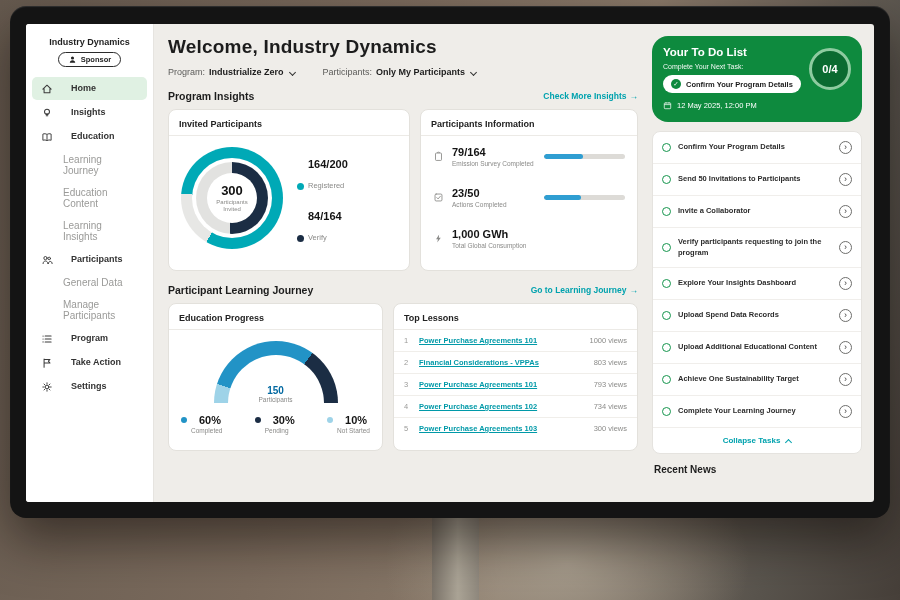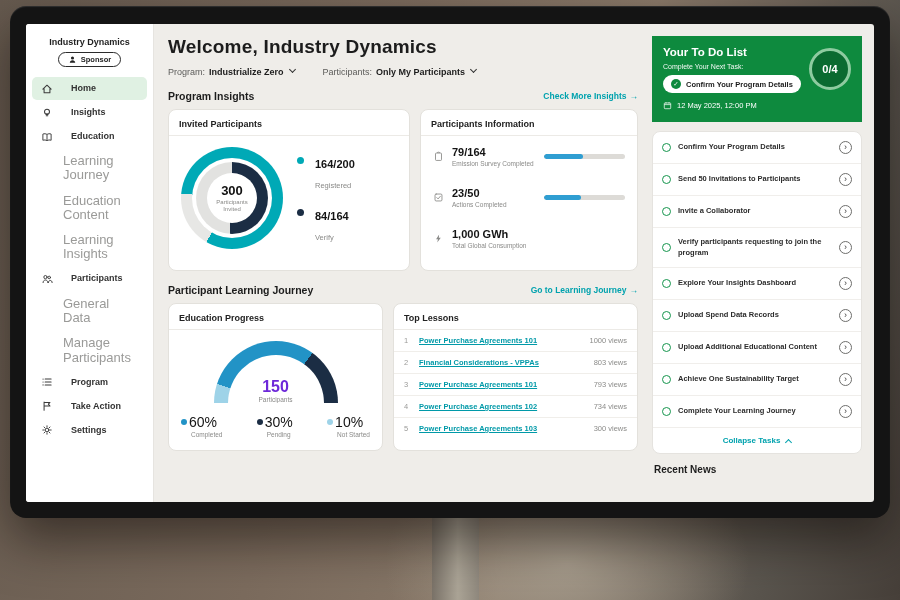--- a/index.html
+++ b/index.html
@@ -17,29 +17,29 @@
 
 .sidebar{width:128px;background:#fff;border-right:1px solid #e6e4e0;padding-top:10px;flex-shrink:0}
 .logo{padding:2px 12px 6px;font-size:9.5px;font-weight:bold;letter-spacing:.2px;white-space:nowrap}
 .logo .r{color:#3aa53f}.logo .a{color:#0f6b33}.logo .p{color:#3aa53f;font-size:7.5px;vertical-align:3px}
 .org{text-align:center;font-size:9px;font-weight:bold;color:#222;margin-top:3px}
 .sponsor{display:flex;align-items:center;gap:4px;width:fit-content;margin:5px auto 10px;border:1px solid #2b2b2b;
   border-radius:10px;padding:2px 9px;font-size:7.5px;font-weight:bold;color:#222;cursor:pointer;background:#fff}
 .nav{list-style:none}
 .nav li{display:flex;align-items:center;gap:18px;padding:5px 8px;margin:1px 6px;font-size:9px;font-weight:bold;
   color:#333;border-radius:5px;cursor:pointer;line-height:1.1}
-.nav li.sub{padding-left:31px;font-weight:normal;color:#9a9a98;font-size:13px}
+.nav li.sub{padding-left:31px;font-weight:normal;color:#9a9a98;font-size:10px}
 .nav li.active{background:#e0f1e3}
 .nicon{width:13px;height:13px;flex-shrink:0;display:inline-flex;align-items:center;justify-content:center}
 
 
 .main{flex:1;padding:12px 14px 0;min-width:0}
 .welcome{font-size:19px;font-weight:bold;color:#1c1c1c;letter-spacing:.2px}
 .filters{display:flex;gap:28px;margin-top:9px;font-size:9px;color:#5c5c5a;align-items:center}
-.fgroup{display:flex;align-items:flex-start;cursor:pointer}
+.fgroup{display:flex;align-items:flex-end;cursor:pointer}
 .fgroup b{color:#1c1c1c;margin-left:4px}
 .chev{width:5px;height:5px;border-right:1.4px solid #333;border-bottom:1.4px solid #333;transform:rotate(45deg);
   display:inline-block;margin-left:6px;margin-bottom:2px}
 .sechead{display:flex;justify-content:space-between;align-items:center;margin:13px 0 7px}
 .sechead h2{font-size:10.5px;font-weight:bold;color:#1d1d1d}
 .tlink{font-size:8.5px;font-weight:bold;color:#00a2ae;cursor:pointer}
 .tlink .arrow::after{content:"\2192";margin-left:3px}
 .cards{display:flex;gap:10px}
 .card{background:#fff;border:1px solid #e3e1dc;border-radius:8px;overflow:hidden}
 .ctitle{font-size:9px;font-weight:bold;color:#222;padding:9px 10px 6px;border-bottom:1px solid #eceae6}
@@ -48,59 +48,59 @@
 .ibody{display:flex;align-items:center;gap:14px;padding:11px 6px 10px 12px}
 .donut{width:102px;height:102px;position:relative;flex-shrink:0}
 .ring{position:absolute;border-radius:50%}
 .r1{inset:0;background:conic-gradient(from 275deg,#00a9b6 0 82%,#e7e7e5 0)}
 .r2{inset:11px;background:#fff}
 .r3{inset:15px;background:conic-gradient(#1b2d44 0 51%,#e2e2e0 0)}
 .r4{inset:26px;background:#fff;display:flex;flex-direction:column;align-items:center;justify-content:center;text-align:center}
 .r4 .v{font-size:13px;font-weight:bold;color:#111}
 .r4 .l{font-size:6px;color:#8a8a88;line-height:1.25;margin-top:1px}
 .dlegend{display:flex;flex-direction:column;gap:16px}
-.litem{display:flex;gap:11px;align-items:flex-start}
+.litem{display:flex;gap:4px;align-items:flex-end}
 .dot{width:7px;height:7px;border-radius:50%;margin-top:3px;flex-shrink:0}
 .dot.teal{background:#00a9b6}.dot.navy{background:#1b2d44}
 .litem .v{font-size:11px;font-weight:bold;color:#141414}
 .litem .l{font-size:7.5px;color:#8a8a88;margin-top:9px}
 
 .info{flex:1;height:162px}
 .irow{display:flex;align-items:center;gap:8px;padding:10px 12px 9px}
 .iicon{flex-shrink:0}
 .icol{width:84px}
 .icol .v{font-size:11px;font-weight:bold;color:#141414}
 .icol .l{font-size:6.5px;color:#8a8a88;margin-top:2px;line-height:1.2}
 .pbar{flex:1;height:5px;border-radius:3px;background:#dddbd7;overflow:hidden}
 .pfill{height:100%;border-radius:3px;background:#2f9ed2}
 
 .edu{width:215px;height:148px}
 .gaugewrap{width:124px;height:62px;margin:11px auto 0;position:relative;overflow:hidden}
 .gauge{position:absolute;left:0;top:0;width:124px;height:124px;border-radius:50%;
   background:conic-gradient(from 270deg,#9ed3e8 0 5%,#2293c6 5% 35%,#1b2d44 35% 50%,transparent 50% 100%)}
 .gauge::after{content:"";position:absolute;inset:14px;background:#fff;border-radius:50%}
 .gcenter{position:absolute;left:0;bottom:0;width:100%;text-align:center}
-.gcenter .v{font-size:16px;font-weight:bold;color:#6d28d9}
+.gcenter .v{font-size:10px;font-weight:bold;color:#0369a1}
 .gcenter .l{font-size:6.5px;color:#8a8a88}
 .glegend{display:flex;justify-content:space-between;padding:11px 12px 0}
-.gtop{display:flex;align-items:center;gap:2px;font-size:14px;font-weight:normal;color:#151515}
+.gtop{display:flex;align-items:center;gap:12px;font-size:11px;font-weight:bold;color:#151515}
 .gdot{width:6px;height:6px;border-radius:50%;flex-shrink:0}
 .gdot.c1{background:#2293c6}.gdot.c2{background:#1b2d44}.gdot.c3{background:#9ed3e8}
 .glbl{font-size:6.5px;color:#8a8a88;margin:1px 0 0 10px}
 
 .lessons{flex:1;height:148px;display:flex;flex-direction:column}
 .lrow{display:flex;align-items:center;gap:7px;padding:6px 10px;border-bottom:1px solid #f0eeea;font-size:7.5px}
 .lrow:last-child{border-bottom:none}
 .lrank{color:#9a9a98;width:8px;flex-shrink:0}
 .ltitle{color:#0099a8;text-decoration:underline;flex:1;font-weight:bold;cursor:pointer}
 .lviews{color:#8b8b89;flex-shrink:0}
 
 
 .right{width:222px;padding:12px 12px 0 0;flex-shrink:0;display:flex;flex-direction:column}
-.todo{background:#0e8a3e;border-radius:0;padding:10px 11px 12px;color:#fff;position:relative}
+.todo{background:#0e8a3e;border-radius:16px;padding:10px 11px 12px;color:#fff;position:relative}
 .todo h3{font-size:11.5px;font-weight:bold}
 .todo .sub{font-size:7px;margin-top:5px;opacity:.95}
 .nextpill{background:#fff;border-radius:10px;padding:4px 8px;display:flex;align-items:center;gap:5px;margin-top:5px;
   width:fit-content;max-width:150px;cursor:pointer}
 .chk{width:10px;height:10px;border-radius:50%;background:#0e8a3e;color:#fff;font-size:6.5px;display:flex;
   align-items:center;justify-content:center;flex-shrink:0}
 .chk::after{content:"\2713"}
 .nextpill .t{font-size:7.5px;font-weight:bold;color:#1b1b1b;line-height:1.2}
 .due{display:flex;align-items:center;gap:5px;font-size:7.5px;margin-top:8px}
 .badge{position:absolute;top:12px;right:11px;width:42px;height:42px;border-radius:50%;background:#0a6a30;

